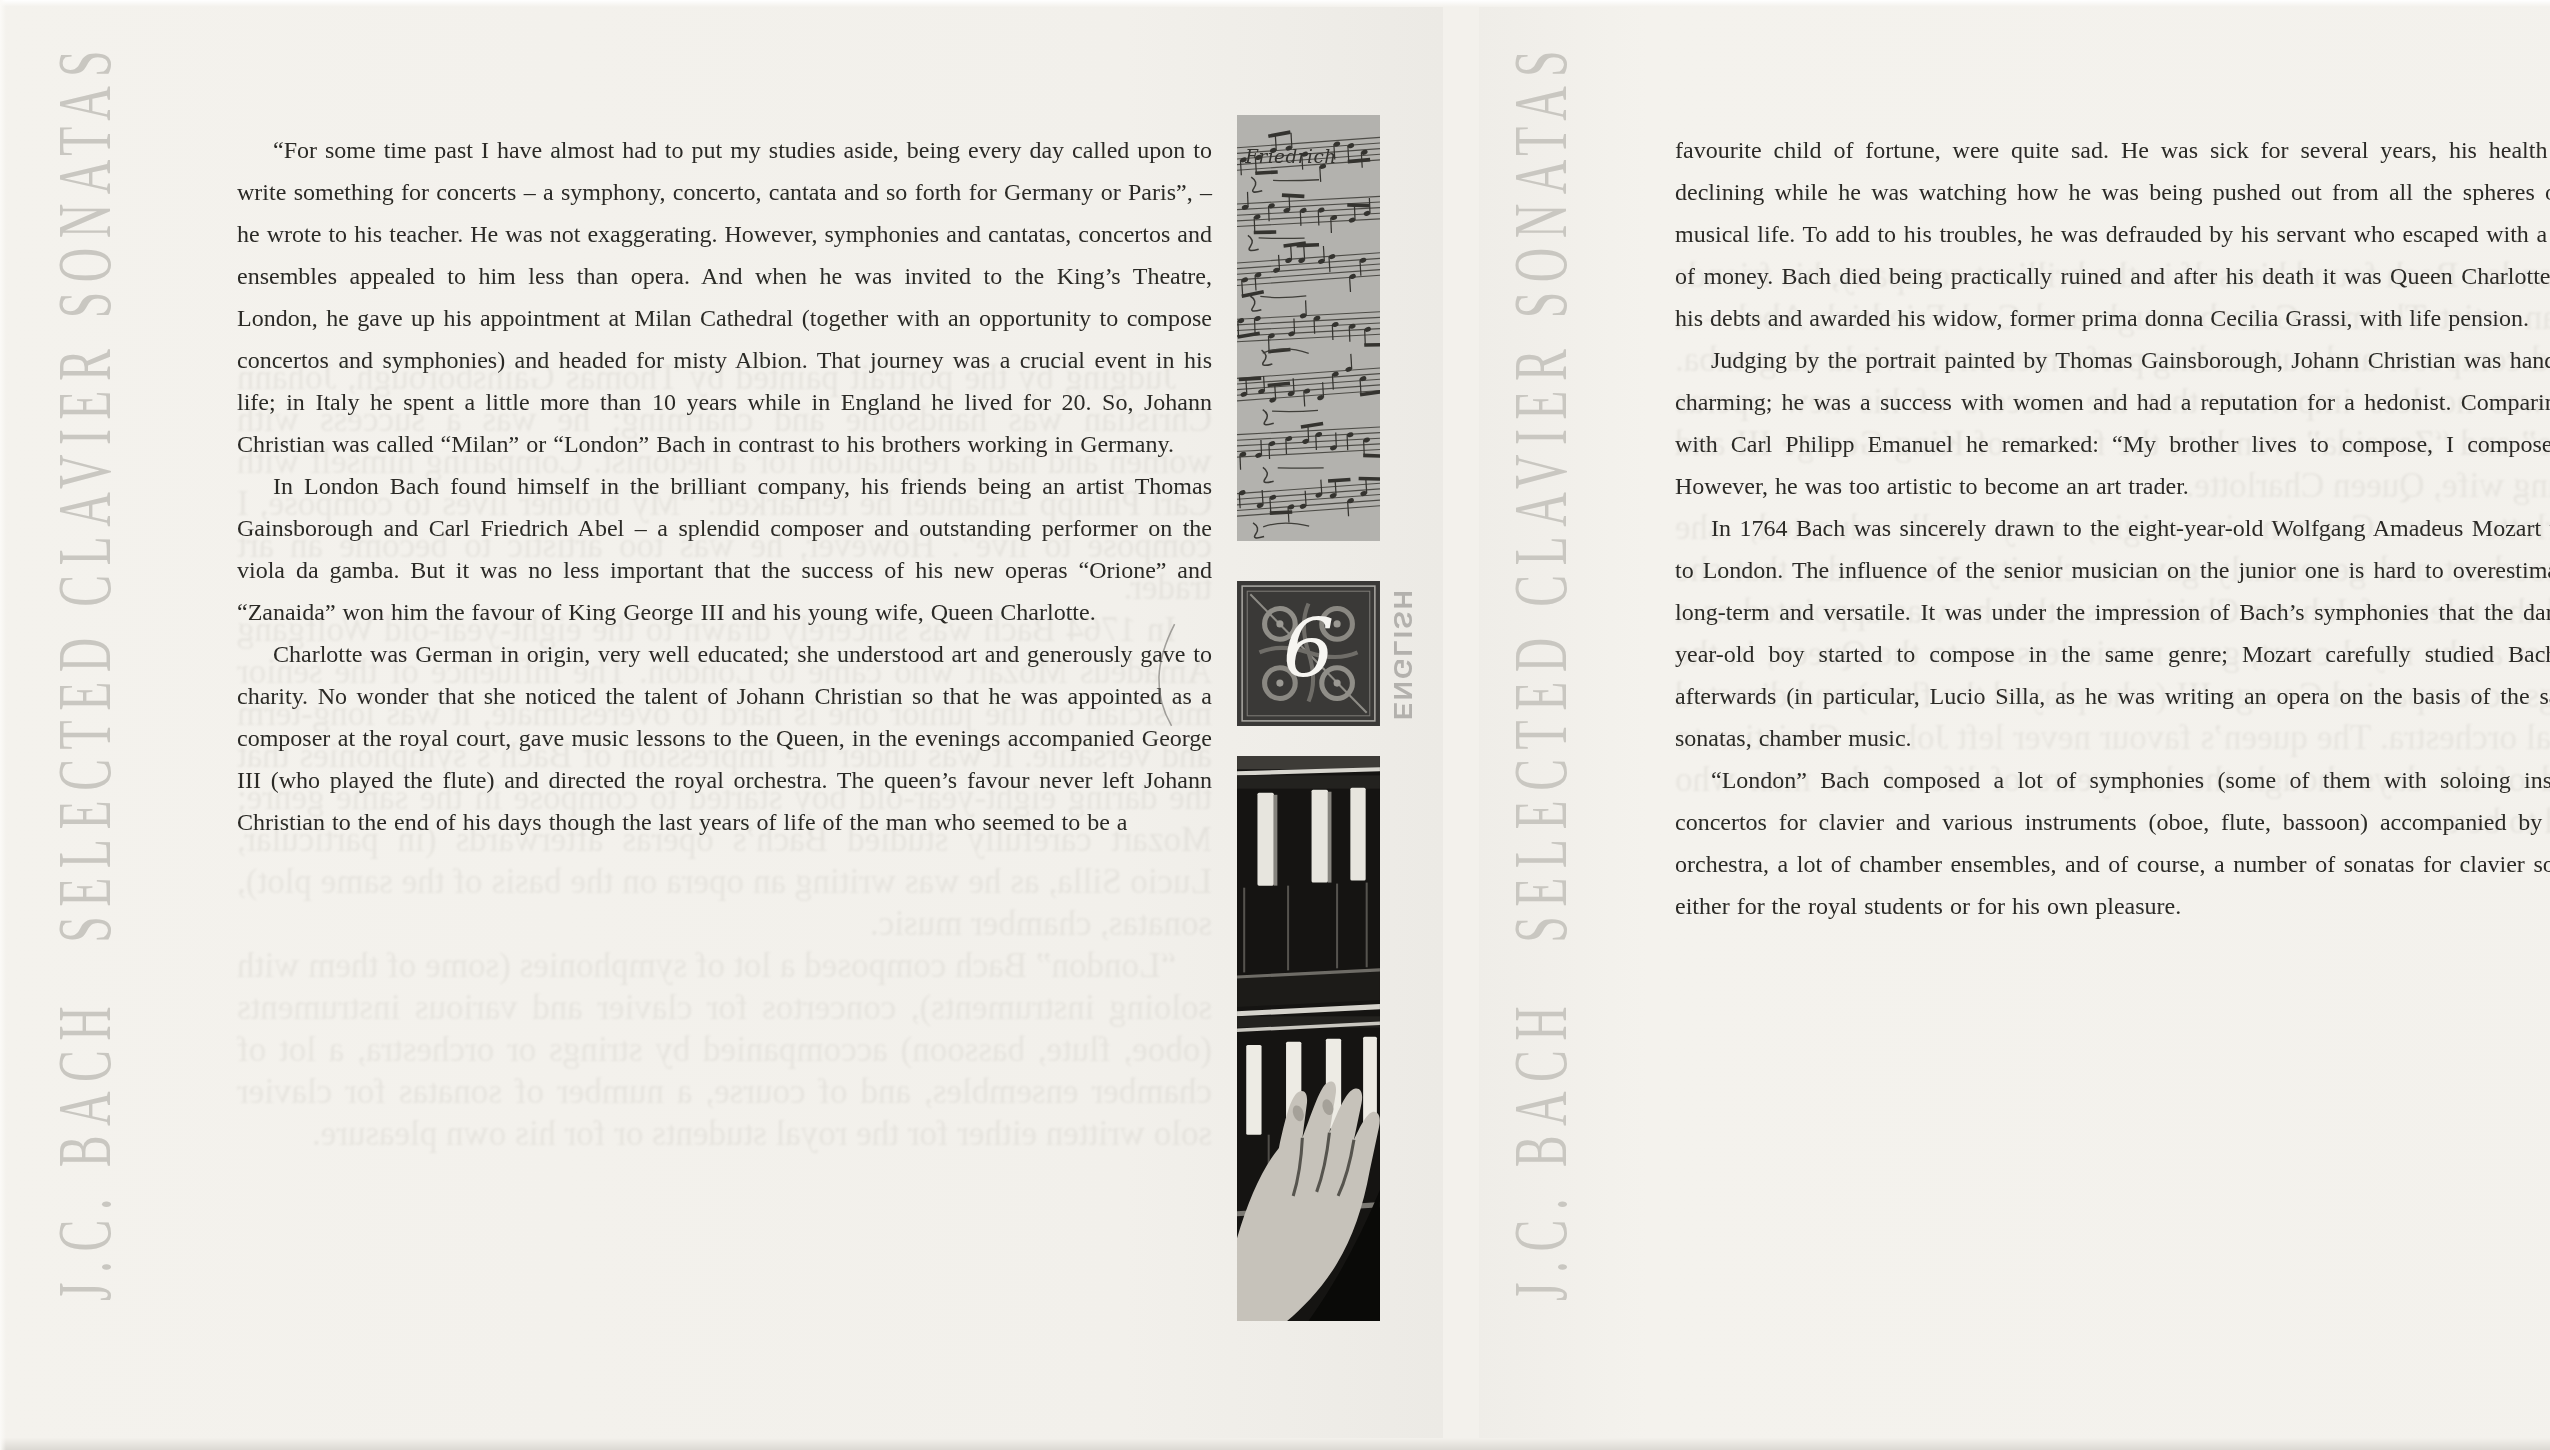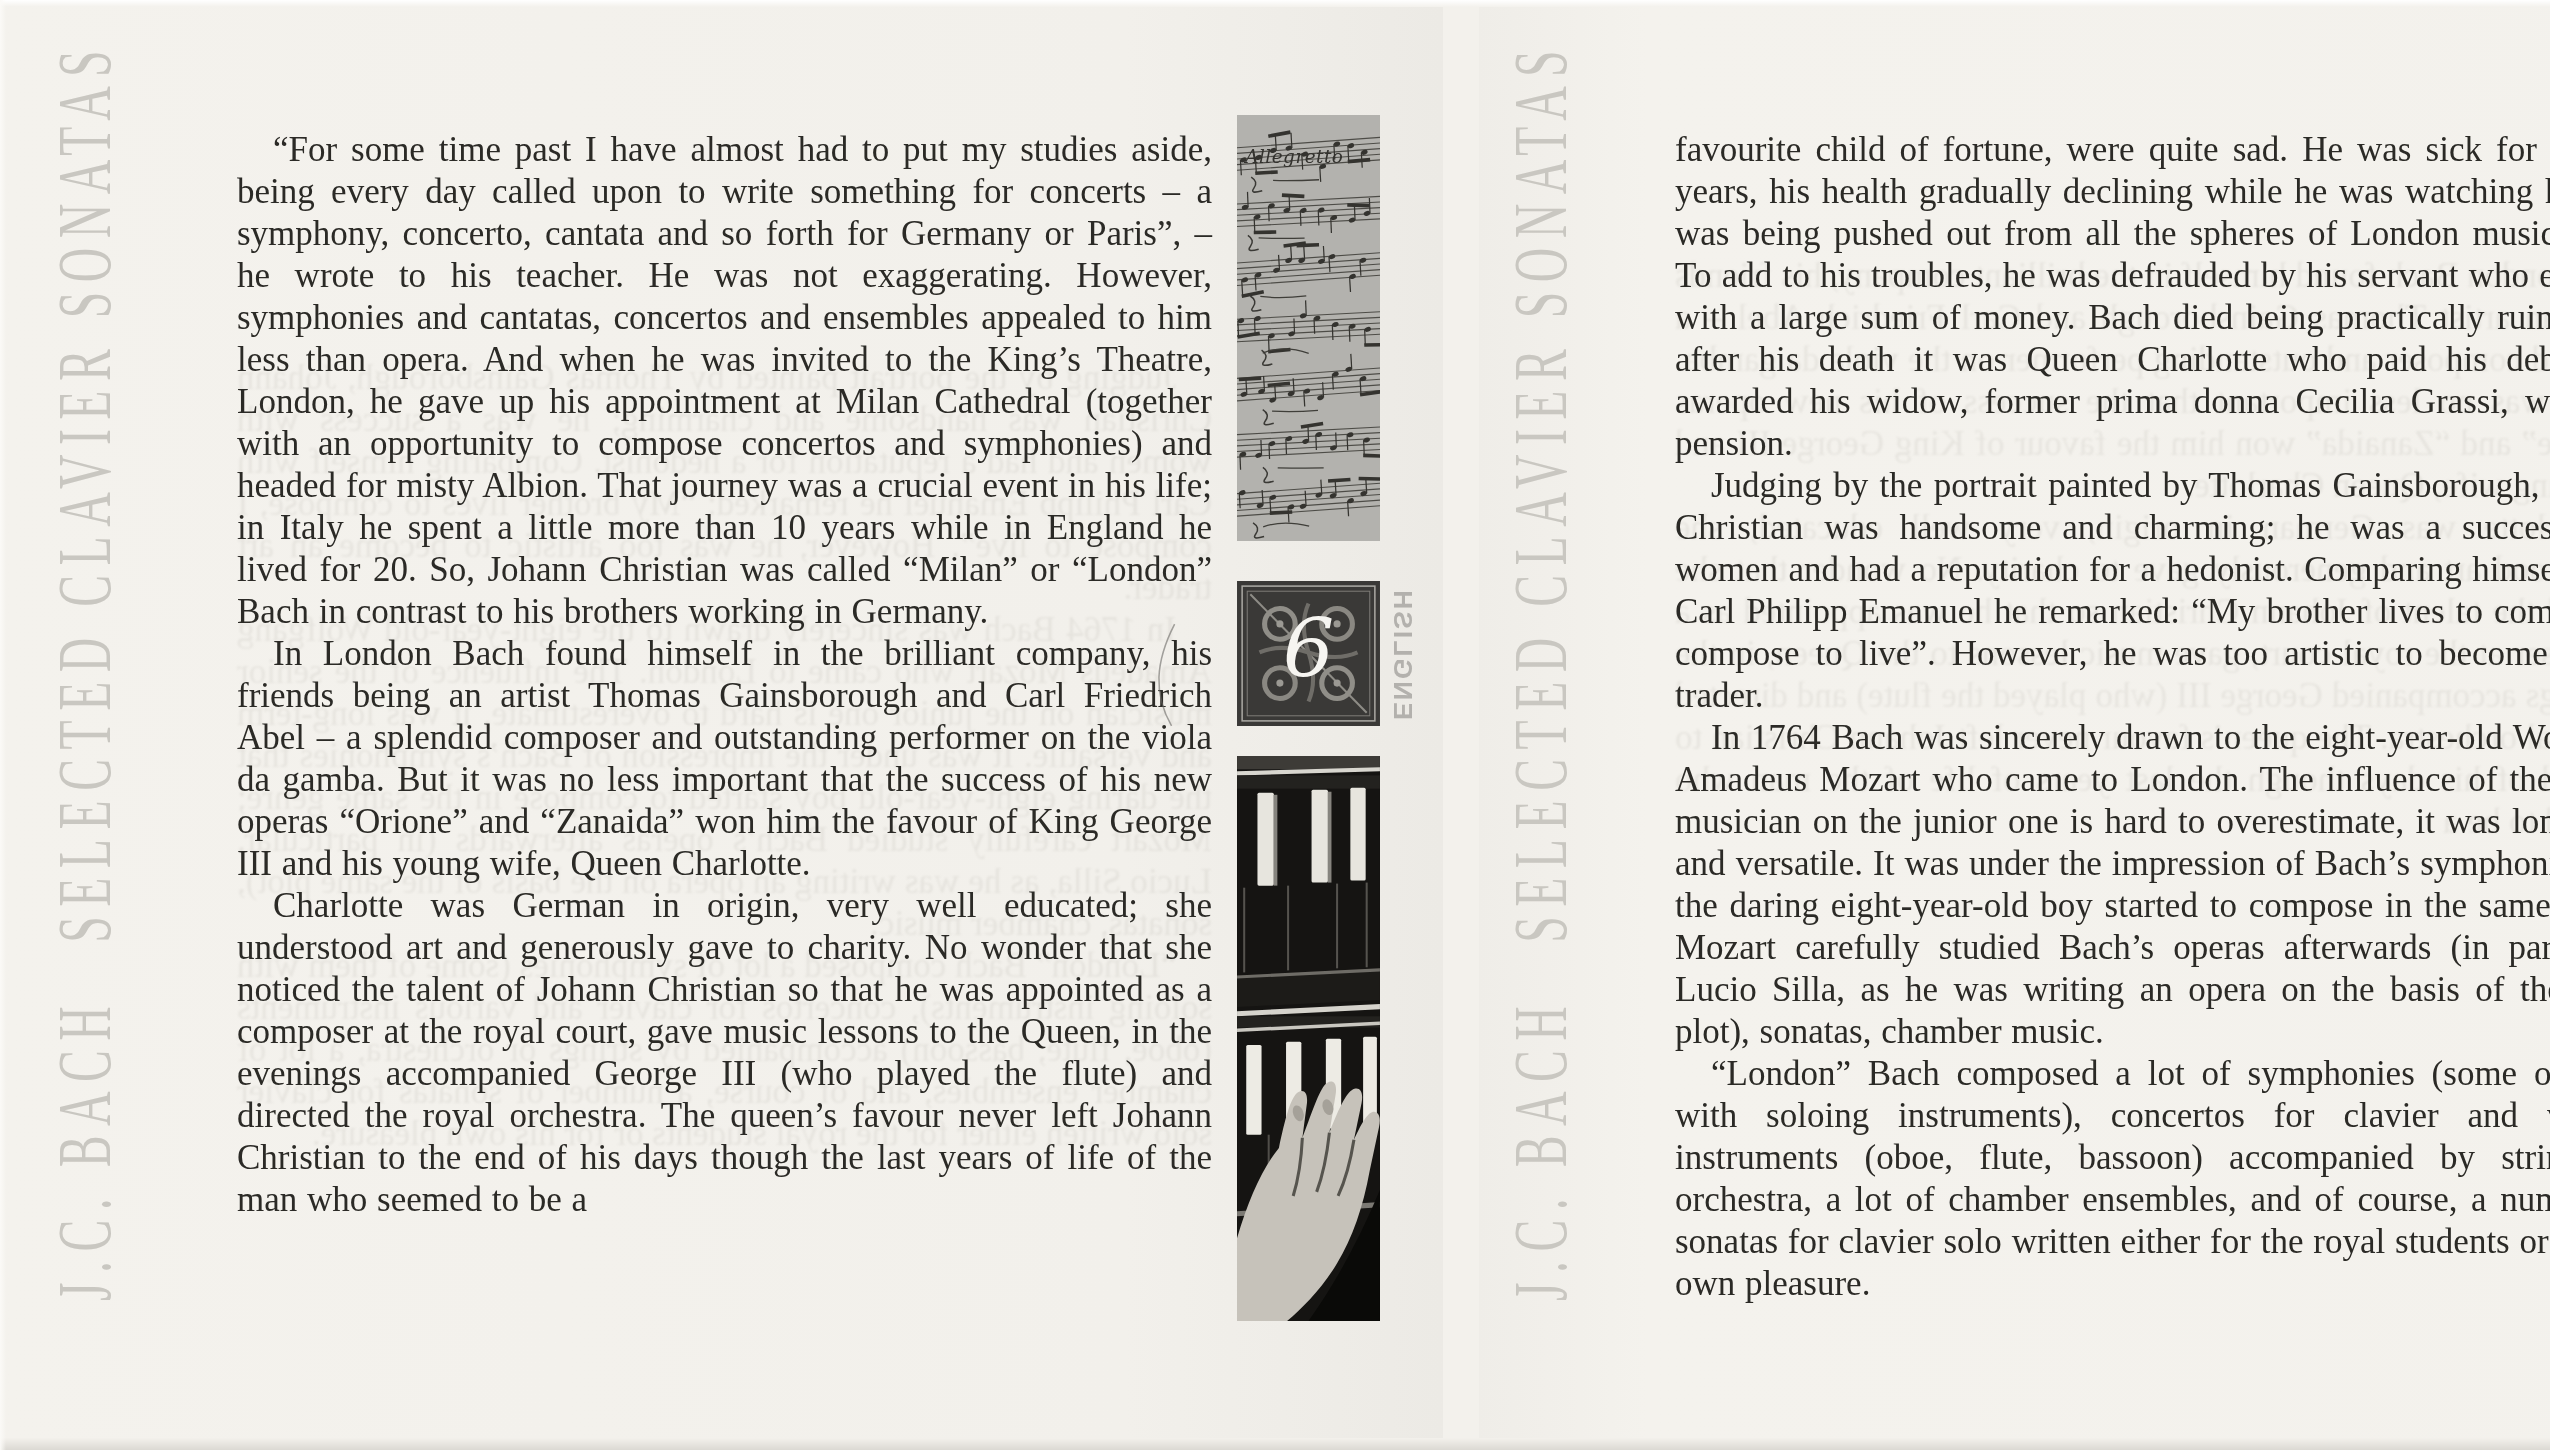--- a/index.html
+++ b/index.html
@@ -20,21 +20,21 @@
   #page-right{left:1479px;width:1395px;background:linear-gradient(90deg,#efede8 0%,#f4f2ed 12%,#f3f1ec 100%);}
 
   
   .sidebar{position:absolute;width:2040px;height:64px;transform-origin:0 0;transform:rotate(-90deg);
            white-space:nowrap;color:#c9c7c1;}
   .sidebar .squish{display:inline-block;transform-origin:0 0;transform:scaleX(0.62);
            font-size:77px;letter-spacing:15.3px;white-space:nowrap;}
   .sidebar .gap{display:inline-block;width:87px;}
 
   
-  .bodytext{position:absolute;width:975px;color:#2b2a26;font-size:35px;line-height:42px;
+  .bodytext{position:absolute;width:975px;color:#2b2a26;font-size:24px;line-height:42px;
             text-align:justify;letter-spacing:0px;word-spacing:1px;}
   .bodytext p{margin:0;text-indent:36px;}
   .bodytext p.noindent{text-indent:0;}
   
   .ghost{position:absolute;width:975px;color:#8d897f;font-size:35px;line-height:42px;
          text-align:justify;transform:scaleX(-1);filter:blur(1px);opacity:0.12;pointer-events:none;}
   .ghost p{margin:0;text-indent:36px;}
 
   
   .music{position:absolute;width:143px;height:426px;overflow:hidden;background:#b3b2ae;}
@@ -346,21 +346,21 @@
             <rect x="179.23876886145405" y="-17.927083333333332" width="44" height="7" transform="rotate(-0.6179526748971185 187.23876886145405 -14.927083333333332)" fill="#34332f"></rect>
             <ellipse cx="221.2719050068587" cy="26.949074074074076" rx="6.5" ry="4.6" transform="rotate(-18 221.2719050068587 26.949074074074076)" fill="#34332f"></ellipse>
             <line x1="215.2719050068587" y1="26.949074074074076" x2="215.2719050068587" y2="56.949074074074076" stroke="#34332f" stroke-width="2.4"></line>
             <ellipse cx="247.4150805898491" cy="14.399999999999999" rx="6.5" ry="4.6" transform="rotate(-18 247.4150805898491 14.399999999999999)" fill="#34332f"></ellipse>
             <line x1="253.4150805898491" y1="14.399999999999999" x2="253.4150805898491" y2="-15.600000000000001" stroke="#34332f" stroke-width="2.4"></line>
             <rect x="239.4150805898491" y="-18.6" width="44" height="7" transform="rotate(4.943698559670782 247.4150805898491 -15.600000000000001)" fill="#34332f"></rect>
             <path d="M 46.99485596707819,68 q 40,-11.917309670781894 90,4" stroke="#3f3e39" stroke-width="2.5" fill="none"></path>
             <path d="M 27.64917695473251,58.861925582990395 q 14,10 4,22 t 16,6" stroke="#3a3935" stroke-width="3" fill="none"></path>
           </g>
         </svg>
-      <div class="music-caption">Allegretto</div>
+      <div class="music-caption">Friedrich</div>
     </div>
 
     <div class="badge" style="left:1237px;top:581px;">
       <svg width="143" height="145" viewBox="0 0 280 284">
           <use href="#badge-orn"></use>
         </svg>
       <div class="numeral">6</div>
     </div>
 
     <div class="eng" style="left:1380px;top:579px;">

